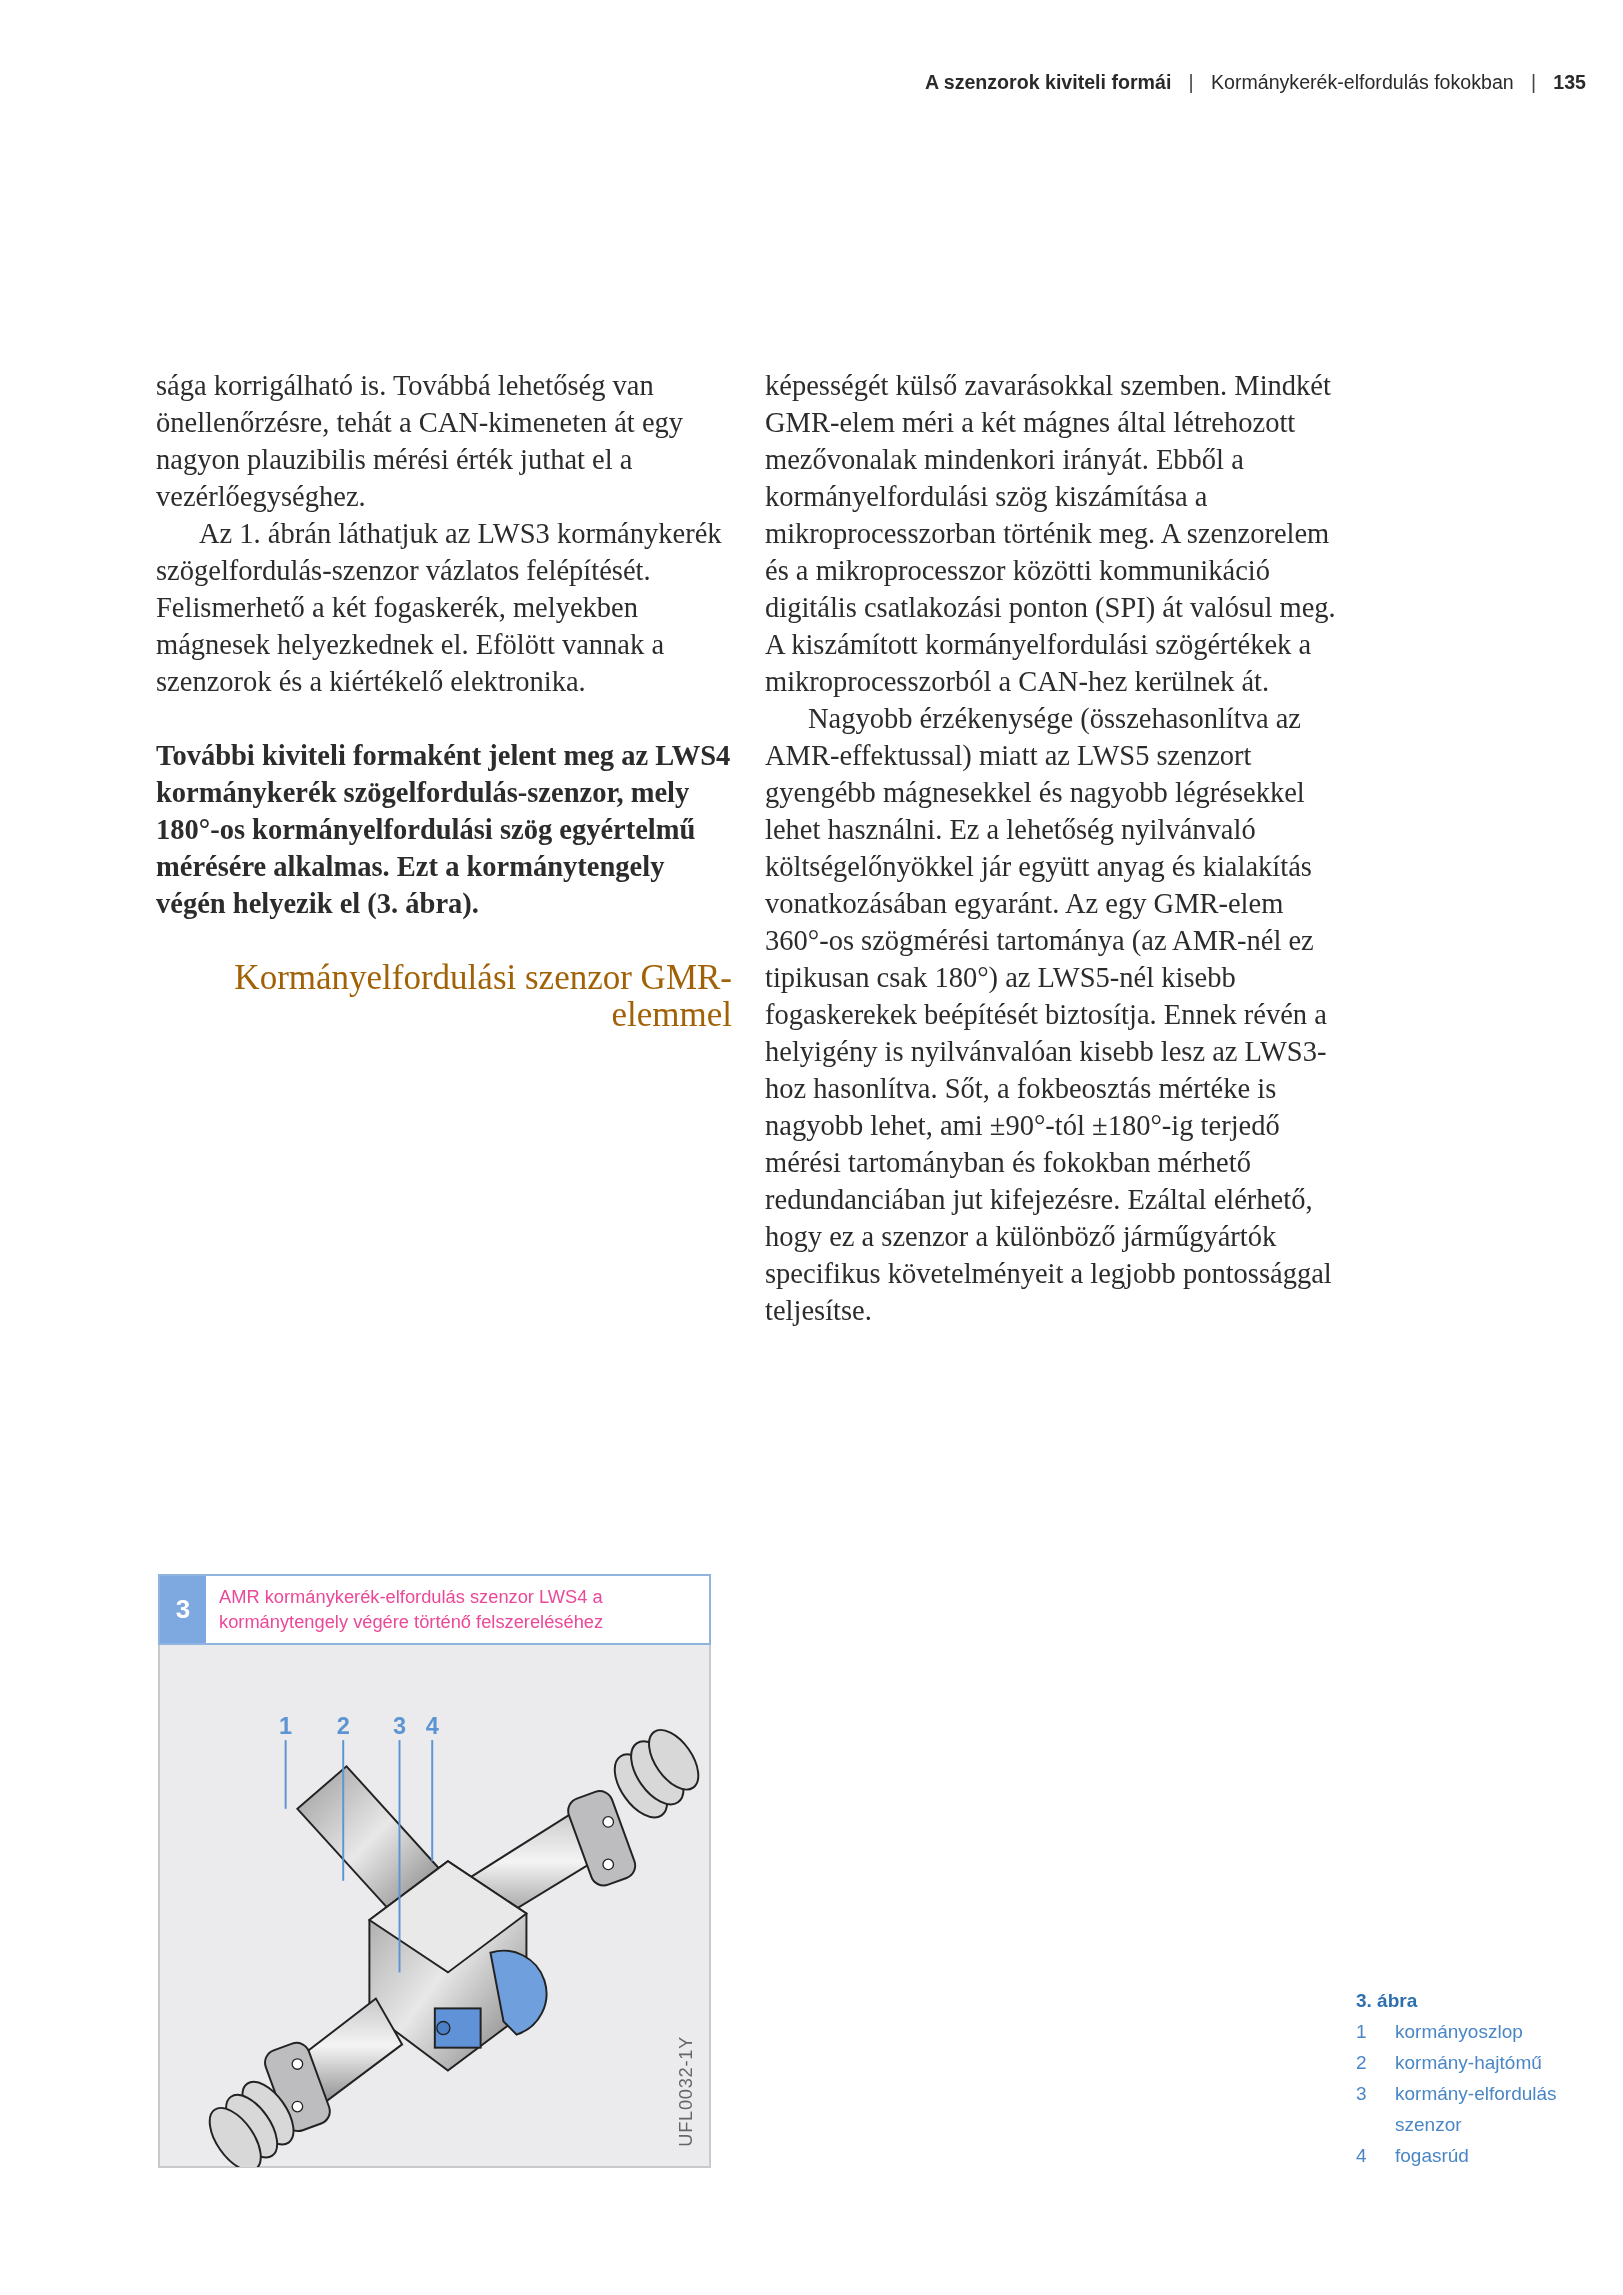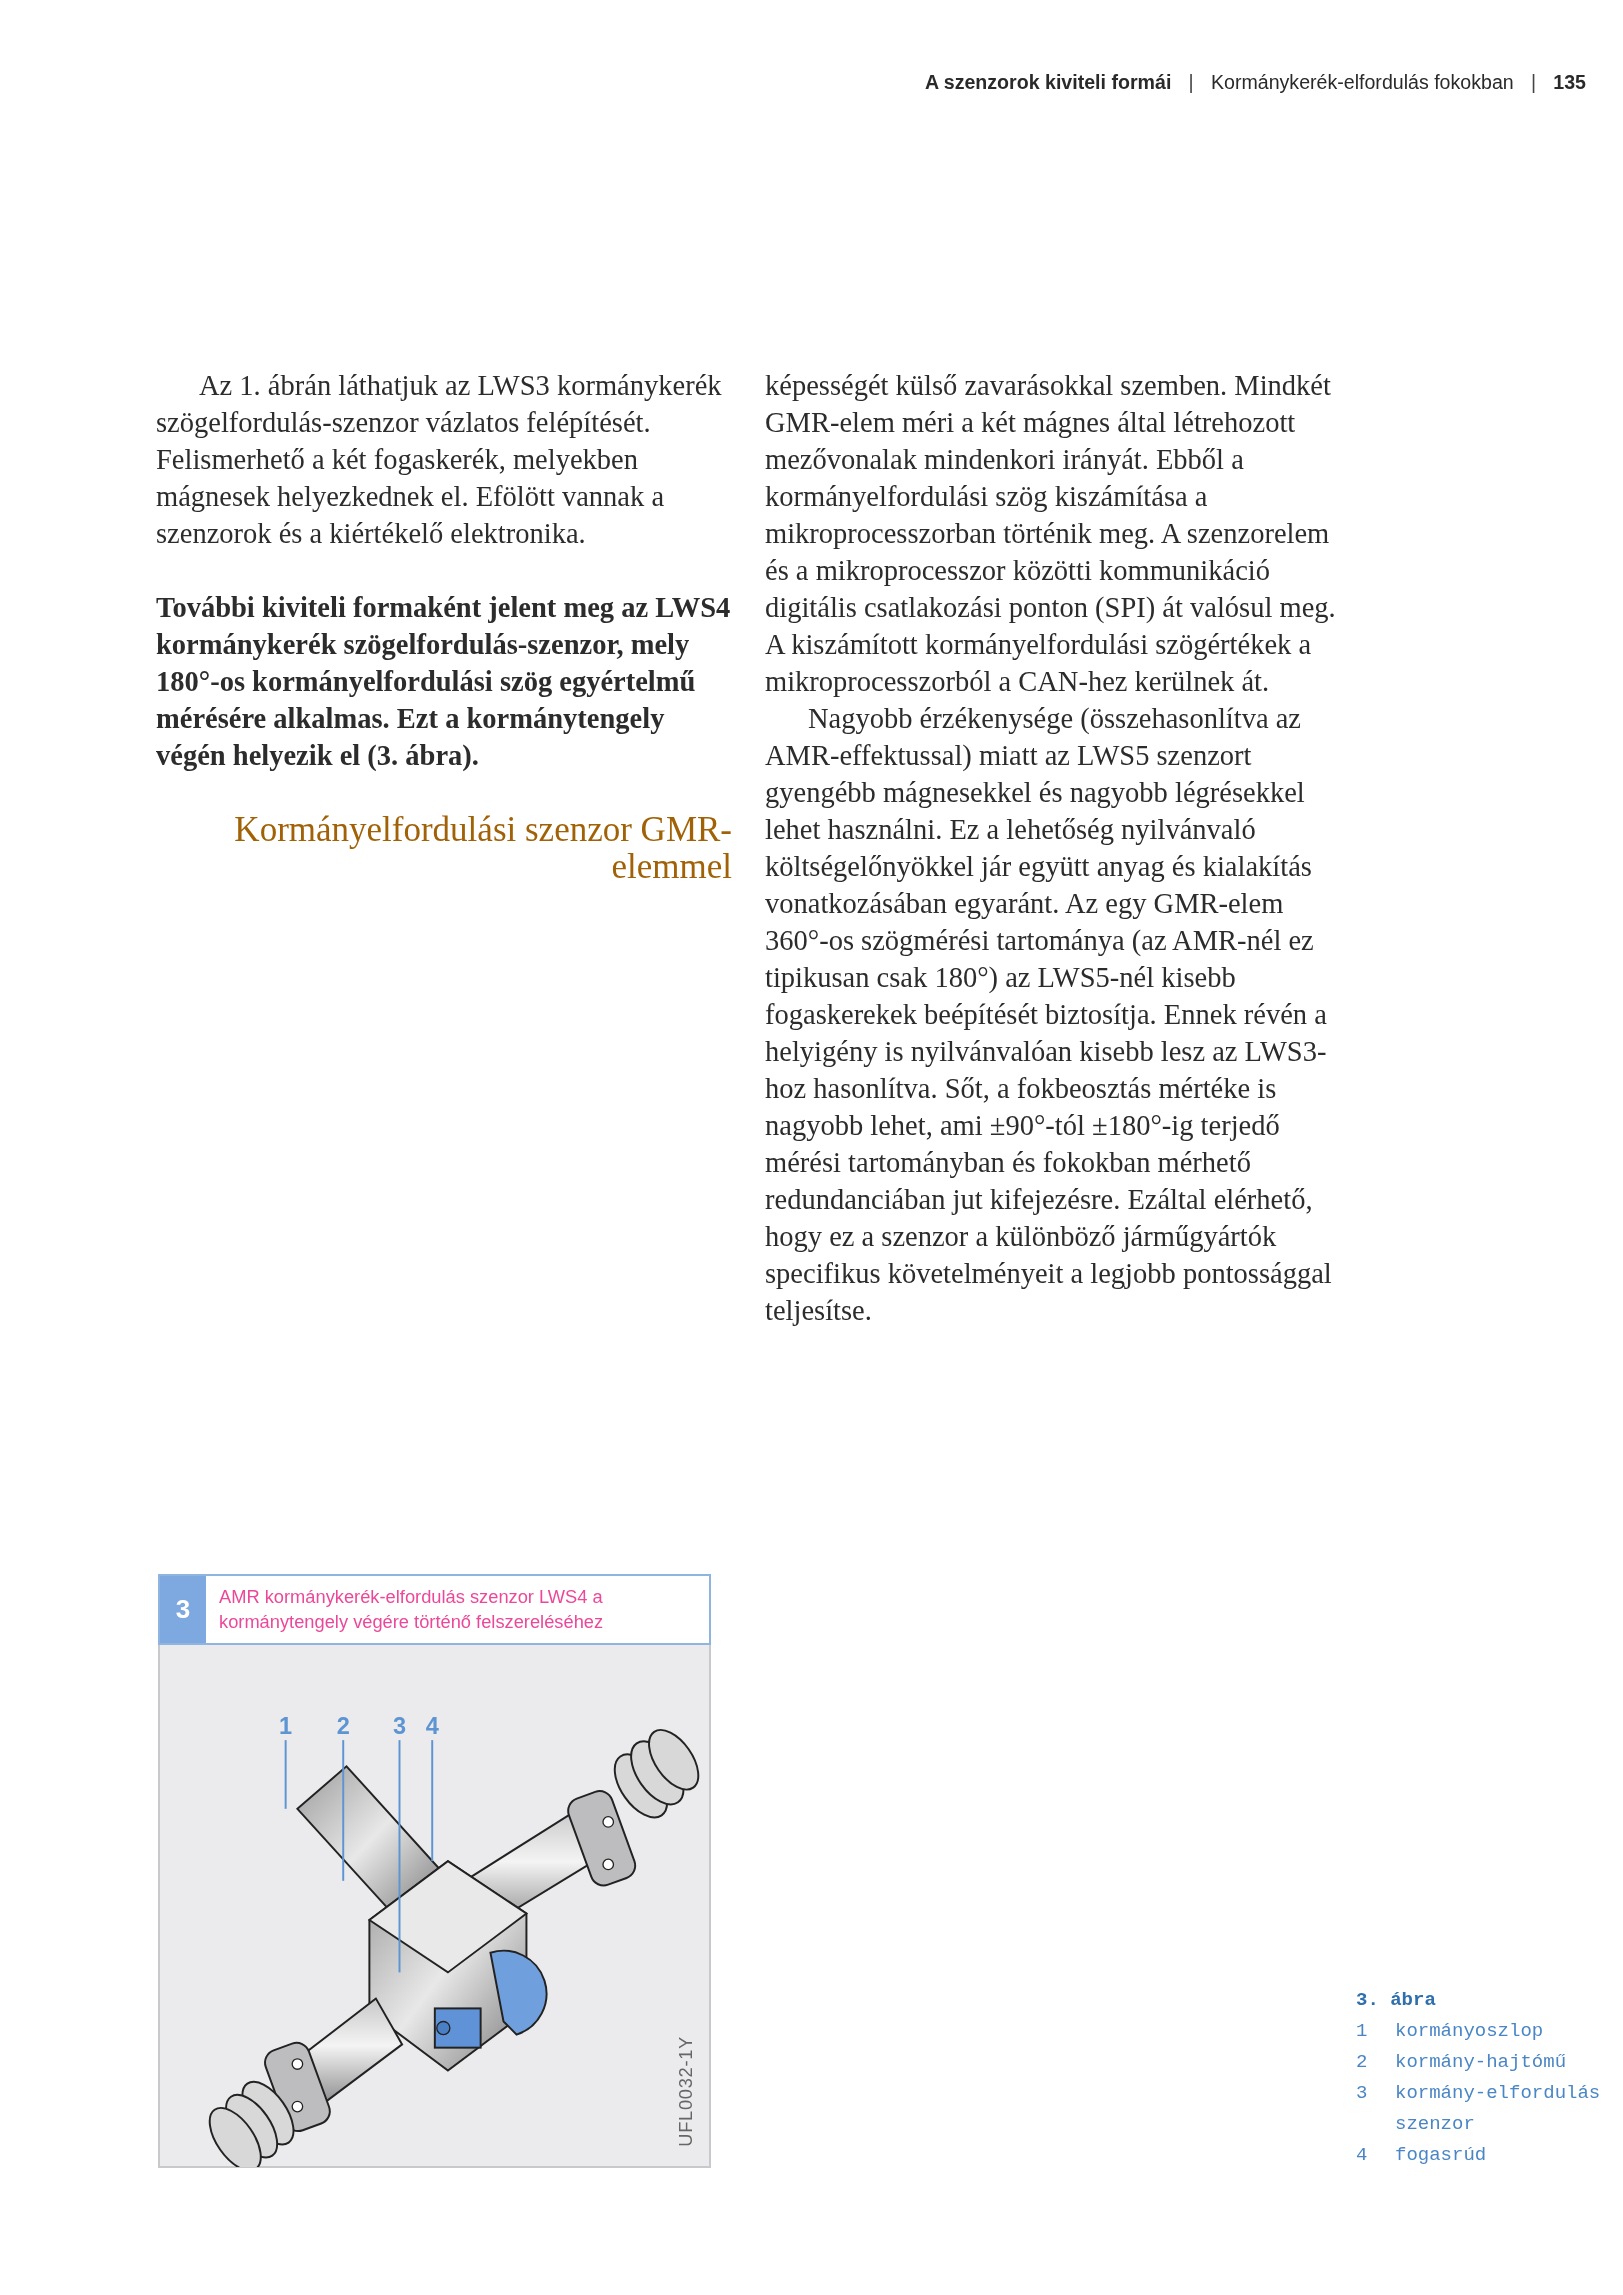--- a/index.html
+++ b/index.html
@@ -46,39 +46,40 @@
     font-family: "Liberation Sans", sans-serif; font-size: 18.3px; line-height: 25px; color: #ec4899;
   }
   .fig-art { position: absolute; left: 0; top: 69px; right: 0; bottom: 0; }
   .fig-code {
     position: absolute; right: 11.8px; bottom: 19.6px;
     writing-mode: vertical-rl; transform: rotate(180deg);
     font-family: "Liberation Sans", sans-serif; font-size: 18.3px; color: #666; letter-spacing: 0.7px;
   }
   .legend {
     position: absolute; left: 1356px; top: 1985px; width: 249px;
-    font-family: Liberation Mono, monospace; font-size: 19px; line-height: 31px; color: #4a86c5;
+    font-family: Liberation Sans, sans-serif; font-size: 19px; line-height: 31px; color: #4a86c5;
   }
   .legend .title { font-weight: bold; color: #2f6fae; }
   .legend .row { display: flex; }
   .legend .num { width: 39px; flex: none; }
   .legend .lbl { flex: 1; }
 </style>
 </head>
 <body>
 
 <div class="header">
   <span class="bold">A szenzorok kiviteli formái</span>
   <span class="sep">|</span>
   <span>Kormánykerék-elfordulás fokokban</span>
   <span class="sep">|</span>
   <span class="bold">135</span>
 </div>
 
 <div class="col left">
+  <p>sága korrigálható is. Továbbá lehetőség van önellenőrzésre, tehát a CAN-kimeneten át egy nagyon plauzibilis mérési érték juthat el a vezérlőegységhez.</p>
   <p class="indent">Az 1. ábrán láthatjuk az LWS3 kormánykerék szögelfordulás-szenzor vázlatos felépítését. Felismerhető a két fogaskerék, melyekben mágnesek helyezkednek el. Efölött vannak a szenzorok és a kiértékelő elektronika.</p>
   <p class="gap">További kiviteli formaként jelent meg az LWS4 kormánykerék szögelfordulás-szenzor, mely 180°-os kormányelfordulási szög egyértelmű mérésére alkalmas. Ezt a kormánytengely végén helyezik el (3. ábra).</p>
   <h2>Kormányelfordulási szenzor GMR-elemmel</h2>
 </div>
 
 <div class="col right">
   <p>képességét külső zavarásokkal szemben. Mindkét GMR-elem méri a két mágnes által létrehozott mezővonalak mindenkori irányát. Ebből a kormányelfordulási szög kiszámítása a mikroprocesszorban történik meg. A szenzorelem és a mikroprocesszor közötti kommunikáció digitális csatlakozási ponton (SPI) át valósul meg. A kiszámított kormányelfordulási szögértékek a mikroprocesszorból a CAN-hez kerülnek át.</p>
   <p class="indent">Nagyobb érzékenysége (összehasonlítva az AMR-effektussal) miatt az LWS5 szenzort gyengébb mágnesekkel és nagyobb légrésekkel lehet használni. Ez a lehetőség nyilvánvaló költségelőnyökkel jár együtt anyag és kialakítás vonatkozásában egyaránt. Az egy GMR-elem 360°-os szögmérési tartománya (az AMR-nél ez tipikusan csak 180°) az LWS5-nél kisebb fogaskerekek beépítését biztosítja. Ennek révén a helyigény is nyilvánvalóan kisebb lesz az LWS3-hoz hasonlítva. Sőt, a fokbeosztás mértéke is nagyobb lehet, ami ±90°-tól ±180°-ig terjedő mérési tartományban és fokokban mérhető redundanciában jut kifejezésre. Ezáltal elérhető, hogy ez a szenzor a különböző járműgyártók specifikus követelményeit a legjobb pontossággal teljesítse.</p>
 </div>
 

